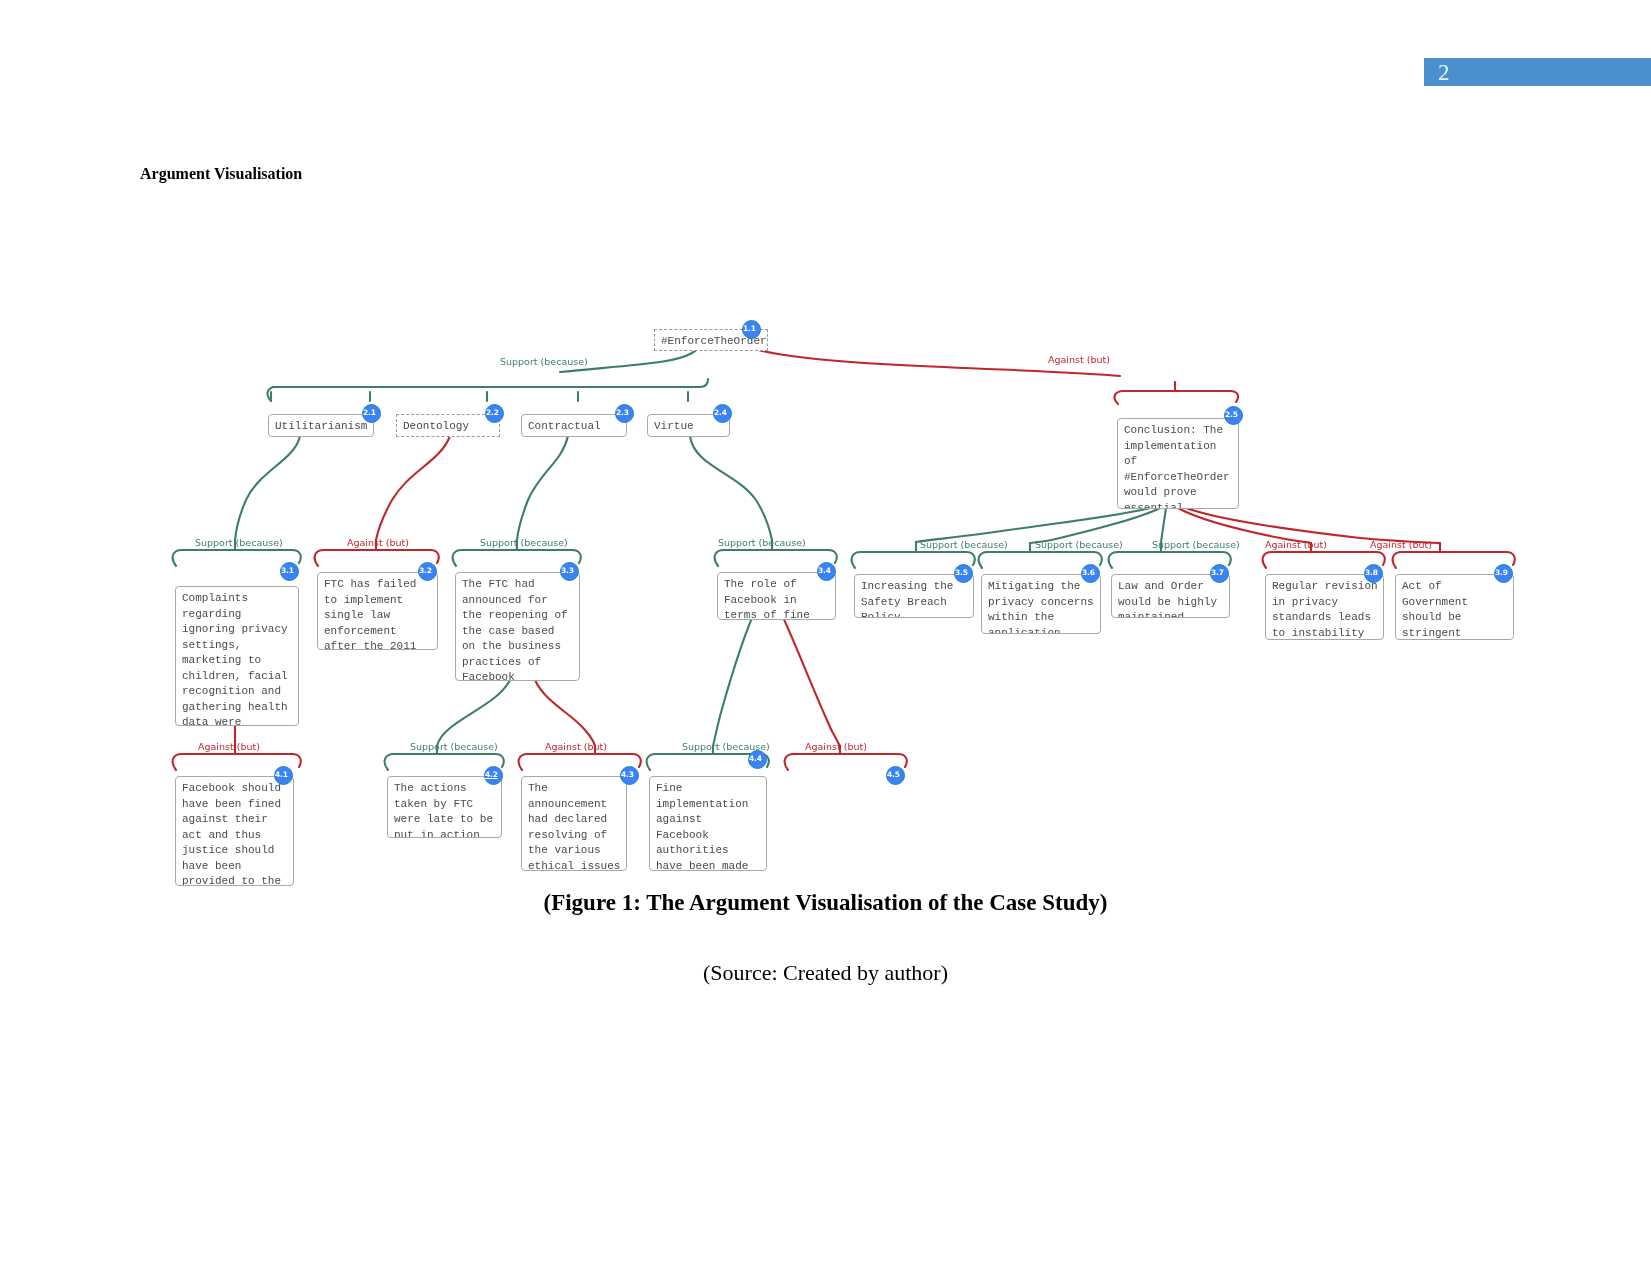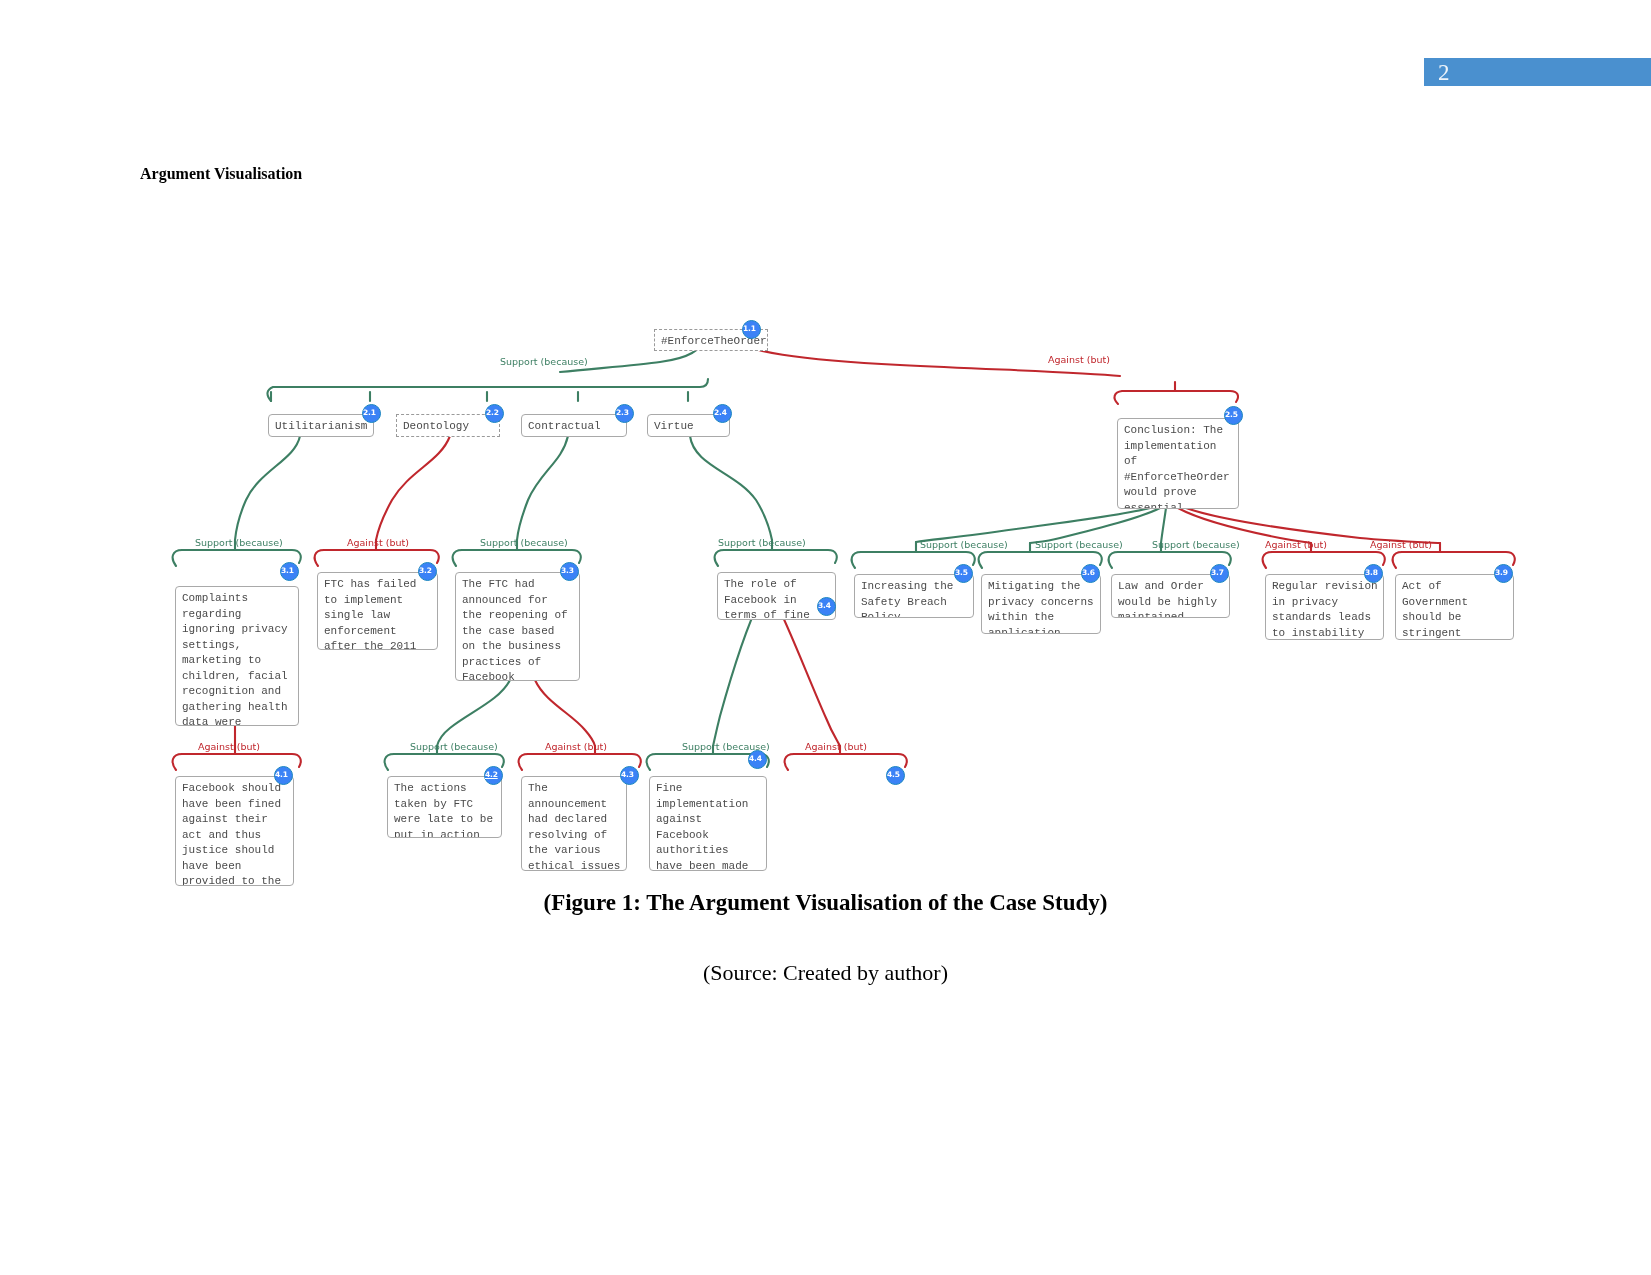--- a/index.html
+++ b/index.html
@@ -237,21 +237,21 @@
     <div class="badge" style="left:418px;top:562px;">3.2</div>
 
     <div class="node" style="left:455px;top:572px;width:125px;height:109px;">
       <span>The FTC had announced for the reopening of the case based on the business practices of Facebook</span>
     </div>
     <div class="badge" style="left:560px;top:562px;">3.3</div>
 
     <div class="node" style="left:717px;top:572px;width:119px;height:48px;">
       <span>The role of Facebook in terms of fine imposement</span>
     </div>
-    <div class="badge" style="left:817px;top:562px;margin-top:35px;">3.4</div>
+    <div class="badge" style="left:817px;top:562px;">3.4</div>
 
     <div class="node" style="left:854px;top:574px;width:120px;height:44px;">
       <span>Increasing the Safety Breach Policy</span>
     </div>
     <div class="badge" style="left:954px;top:564px;">3.5</div>
 
     <div class="node" style="left:981px;top:574px;width:120px;height:60px;">
       <span>Mitigating the privacy concerns within the application</span>
     </div>
     <div class="badge" style="left:1081px;top:564px;">3.6</div>

